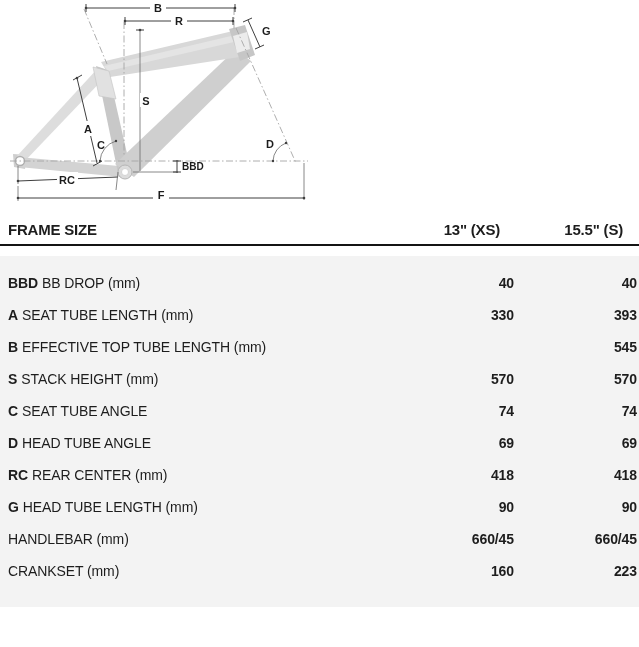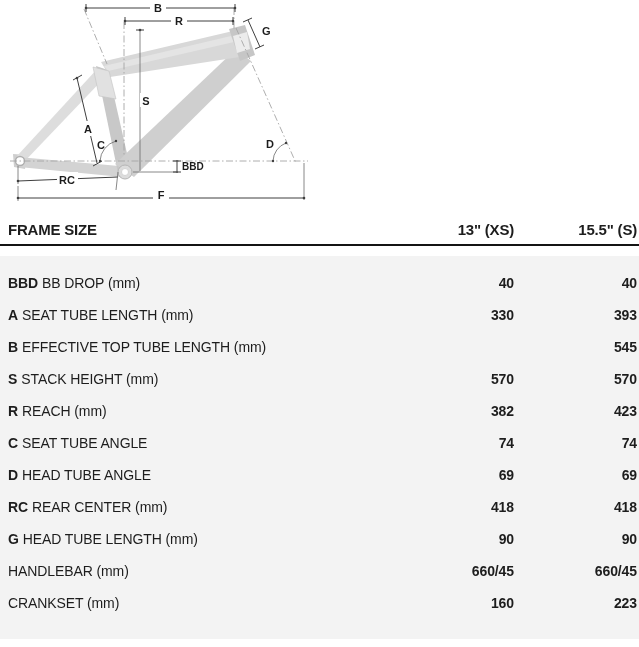--- a/index.html
+++ b/index.html
@@ -19,21 +19,21 @@
   .dashdot{stroke:#a5a5a5;stroke-width:0.9;fill:none;stroke-dasharray:7 2.5 1.5 2.5;}
   .dlabel{font-family:"Liberation Sans",sans-serif;font-size:11px;font-weight:bold;fill:#1c1c1c;}
   .dlabel-sm{font-family:"Liberation Sans",sans-serif;font-size:10px;font-weight:bold;fill:#1c1c1c;}
   .lblbg{fill:#ffffff;}
   .enddot{fill:#3f3f3f;}
 
   .geo-table{width:639px;}
   .thead{
     height:31px;
     display:flex;align-items:center;
-    padding:0 2px 0 8px;
+    padding:0 16px 0 8px;
     border-bottom:2px solid #141414;
     box-sizing:border-box;
     font-size:15px;font-weight:700;
     letter-spacing:-0.2px;
   }
   .thead .t-title{flex:1;}
   .thead .t-col{width:100px;text-align:right;}
   .thead .t-col.c2{width:123px;}
   .tbody{
     margin-top:10px;
@@ -218,25 +218,20 @@
         <div class="r-label"><b>B</b><span>EFFECTIVE TOP TUBE LENGTH (mm)</span></div>
         <div class="r-val c1">545</div>
       </div>
 
       <div class="trow">
         <div class="r-label"><b>S</b><span>STACK HEIGHT (mm)</span></div>
         <div class="r-val c1">570</div>
         <div class="r-val c2">570</div>
       </div>
 
-      <div class="trow">
-        <div class="r-label"><b>R</b><span>REACH (mm)</span></div>
-        <div class="r-val c1">382</div>
-        <div class="r-val c2">423</div>
-      </div>
 
       <div class="trow">
         <div class="r-label"><b>C</b><span>SEAT TUBE ANGLE</span></div>
         <div class="r-val c1">74</div>
         <div class="r-val c2">74</div>
       </div>
 
       <div class="trow">
         <div class="r-label"><b>D</b><span>HEAD TUBE ANGLE</span></div>
         <div class="r-val c1">69</div>

